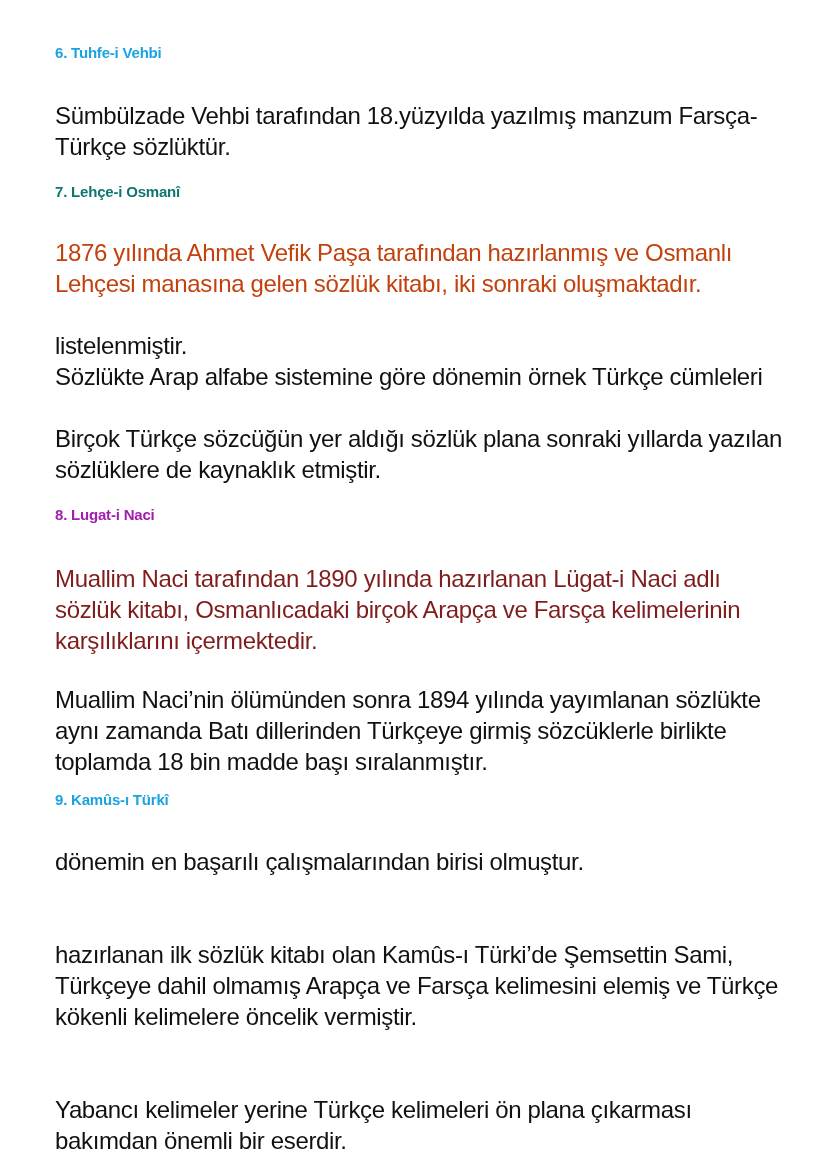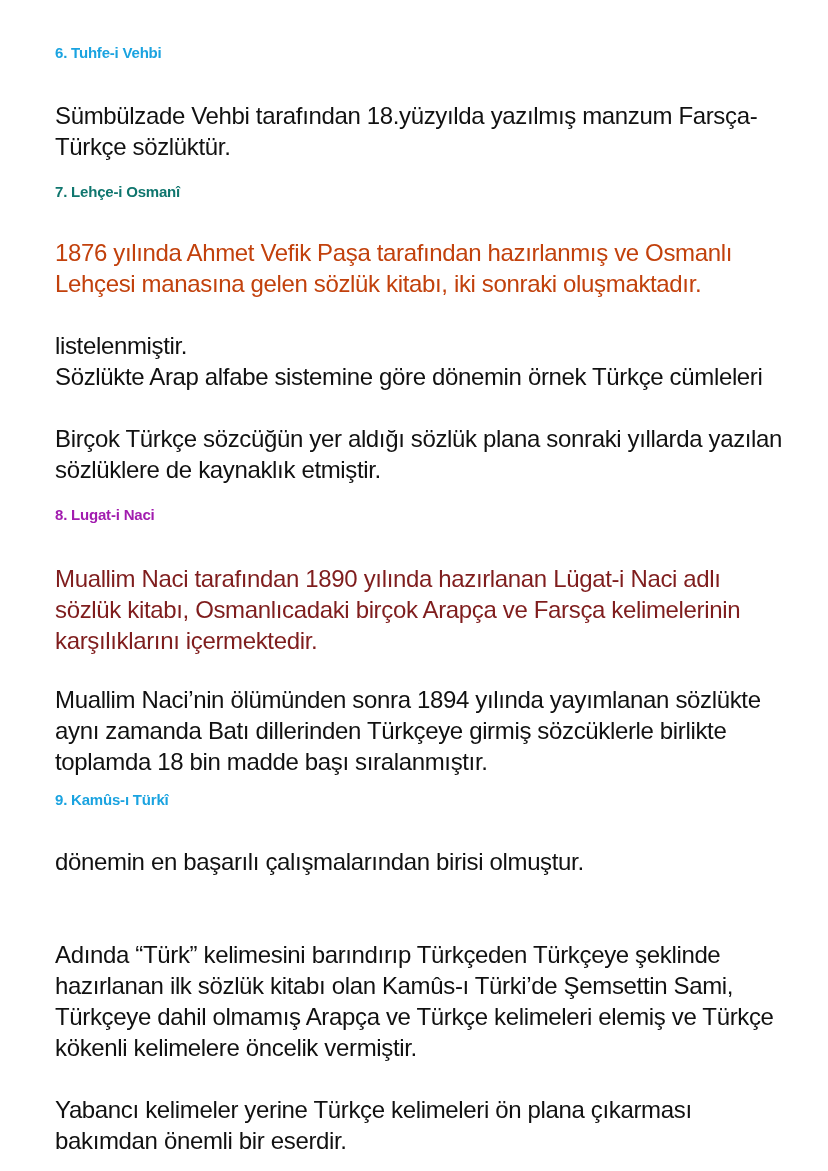--- a/index.html
+++ b/index.html
@@ -75,23 +75,22 @@
     <span>Muallim Naci’nin ölümünden sonra 1894 yılında yayımlanan sözlükte</span>
     <span>aynı zamanda Batı dillerinden Türkçeye girmiş sözcüklerle birlikte</span>
     <span>toplamda 18 bin madde başı sıralanmıştır.</span>
   </div>
 
   <div class="heading" style="top: 787px; color: rgb(26, 163, 224);">9. Kamûs-ı Türkî</div>
   <div class="para" style="top: 846px; color: rgb(17, 17, 17);">
     <span>dönemin en başarılı çalışmalarından birisi olmuştur.</span>
   </div>
   <div class="para" style="top: 939px; color: rgb(17, 17, 17);">
-    <span>Adında “Türk” kelimesini barındırıp Türkçeden Türkçeye şeklinde</span>
     <span>hazırlanan ilk sözlük kitabı olan Kamûs-ı Türki’de Şemsettin Sami,</span>
-    <span>Türkçeye dahil olmamış Arapça ve Türkçe kelimeleri elemiş ve Türkçe</span>
+    <span>Türkçeye dahil olmamış Arapça ve Farsça kelimesini elemiş ve Türkçe</span>
     <span>kökenli kelimelere öncelik vermiştir.</span>
   </div>
   <div class="para" style="top: 1094px; color: rgb(17, 17, 17);">
     <span>Yabancı kelimeler yerine Türkçe kelimeleri ön plana çıkarması</span>
     <span>bakımdan önemli bir eserdir.</span>
   </div>
 
 </div>
 
 </body></html>

